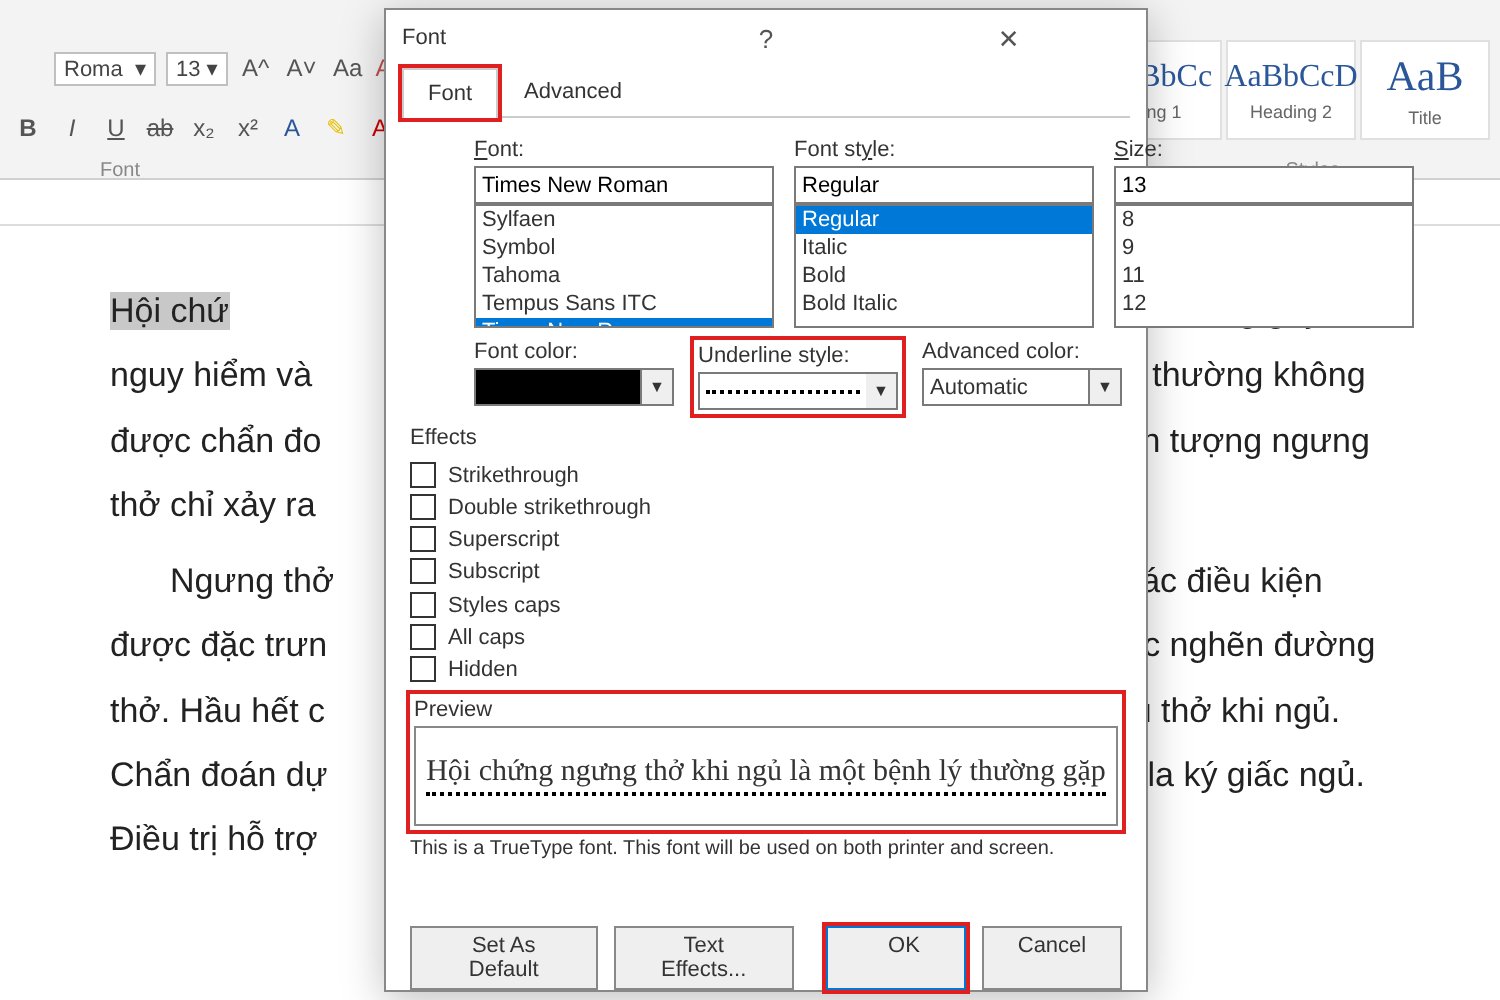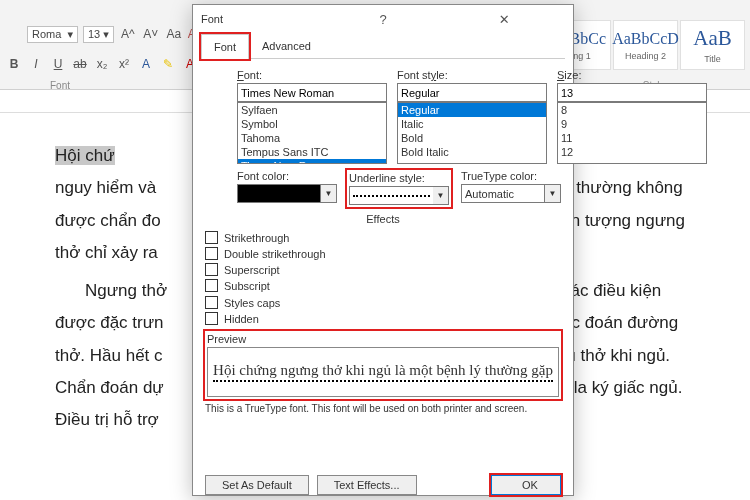--- a/index.html
+++ b/index.html
@@ -45,21 +45,21 @@
 .lst::-webkit-scrollbar-track { background: #f0f0f0; }
 .lst::-webkit-scrollbar-thumb { background: #c0c0c0; border: 1px solid #a0a0a0; }
 
 .cmb { display: flex; }
 .cmb .inp { flex: 1; }
 .cmb .btn { width: 16px; border: 1px solid #7a7a7a; border-left: none; background: #efefef; display: flex; align-items: center; justify-content: center; font-size: 8px; }
 .swatch { background: #000; flex: 1; height: 19px; border: 1px solid #7a7a7a; }
 .underline-sample { border: 1px solid #7a7a7a; border-right: none; flex: 1; height: 19px; background: #fff; display: flex; align-items: center; padding: 0 3px; }
 .dotline { width: 100%; border-top: 2px dotted #000; }
 
-.fx { margin-top: 6px; text-align: center; }
+.fx { margin-top: 6px; }
 .fx-row { display: flex; flex-direction: column; }
 .fx-col { flex: 1; display: flex; flex-direction: column; gap: 3px; padding-top: 4px; }
 .chk { display: flex; align-items: center; gap: 6px; font-size: 11px; }
 .chk .box { width: 13px; height: 13px; border: 1px solid #333; background: #fff; }
 
 .preview-grp { margin-top: 6px; }
 .preview-box { border: 1px solid #888; height: 50px; display: flex; align-items: center; justify-content: center; margin-top: 2px; padding: 0 6px; overflow: hidden; }
 .preview-txt { font-family: "Times New Roman", serif; font-size: 15px; border-bottom: 2px dotted #000; white-space: nowrap; padding-bottom: 1px; }
 .hint { font-size: 10px; margin-top: 4px; color: #333; }
 
@@ -117,21 +117,21 @@
   <div class="grp-label" style="right:80px">Styles</div>
 </div>
 <div class="ruler"></div>
 
 <div class="doc">
   <div><span class="hl">Hội chứ</span><span style="display:inline-block;width:430px"></span><span>o khả năng gây</span></div>
   <div><span>nguy hiểm và</span><span style="display:inline-block;width:420px"></span><span>thường không</span></div>
   <div><span>được chẩn đo</span><span style="display:inline-block;width:410px"></span><span>n tượng ngưng</span></div>
   <div><span>thở chỉ xảy ra</span></div>
   <div class="p2"><span>Ngưng thở</span><span style="display:inline-block;width:395px"></span><span>các điều kiện</span></div>
-  <div><span>được đặc trưn</span><span style="display:inline-block;width:408px"></span><span>c đoán đường</span></div>
+  <div><span>được đặc trưn</span><span style="display:inline-block;width:408px"></span><span>c nghẽn đường</span></div>
   <div><span>thở. Hầu hết c</span><span style="display:inline-block;width:400px"></span><span>ỉu thở khi ngủ.</span></div>
   <div><span>Chẩn đoán dự</span><span style="display:inline-block;width:410px"></span><span>la ký giấc ngủ.</span></div>
   <div><span>Điều trị hỗ trợ</span></div>
 </div>
 
 <div class="dialog">
   <div class="dlg-title">
     <span>Font</span>
     <span class="tbtn">?</span>
     <span class="tbtn">✕</span>
@@ -190,21 +190,21 @@
       <div class="col hl-red" style="flex:1.2;padding:2px">
         <div class="lbl">Underline style:</div>
         <div class="cmb">
           <div class="underline-sample">
               <div class="dotline"></div>
             </div>
           <div class="btn">▼</div>
         </div>
       </div>
       <div class="col" style="flex:1.2">
-        <div class="lbl">TrueType color:</div>
+        <div class="lbl">Advanced color:</div>
         <div class="cmb">
           <div class="inp" style="flex:1;display:flex;align-items:center;padding:0 3px">Automatic</div>
           <div class="btn">▼</div>
         </div>
       </div>
     </div>
 
     <div class="fx">
       <div class="lbl">Effects</div>
       <div class="fx-row">
@@ -223,20 +223,24 @@
             </label>
           <label class="chk">
               <span class="box"></span>
               <span>Subscript</span>
             </label>
         </div>
         <div class="fx-col">
           <label class="chk">
               <span class="box"></span>
               <span>Styles caps</span>
+            </label>
+          <label class="chk">
+              <span class="box"></span>
+              <span>All caps</span>
             </label>
           <label class="chk">
               <span class="box"></span>
               <span>Hidden</span>
             </label>
         </div>
       </div>
     </div>
 
     <div class="preview-grp hl-red" style="padding:2px">
@@ -246,14 +250,15 @@
       </div>
     </div>
     <div class="hint">This is a TrueType font. This font will be used on both printer and screen.</div>
   </div>
 
   <div class="btnbar">
     <div class="pbtn">Set As Default</div>
     <div class="pbtn">Text Effects...</div>
     <div class="spacer"></div>
     <div class="pbtn ok hl-red">OK</div>
+    <div class="pbtn">Cancel</div>
   </div>
 </div>
 
 </body></html>

